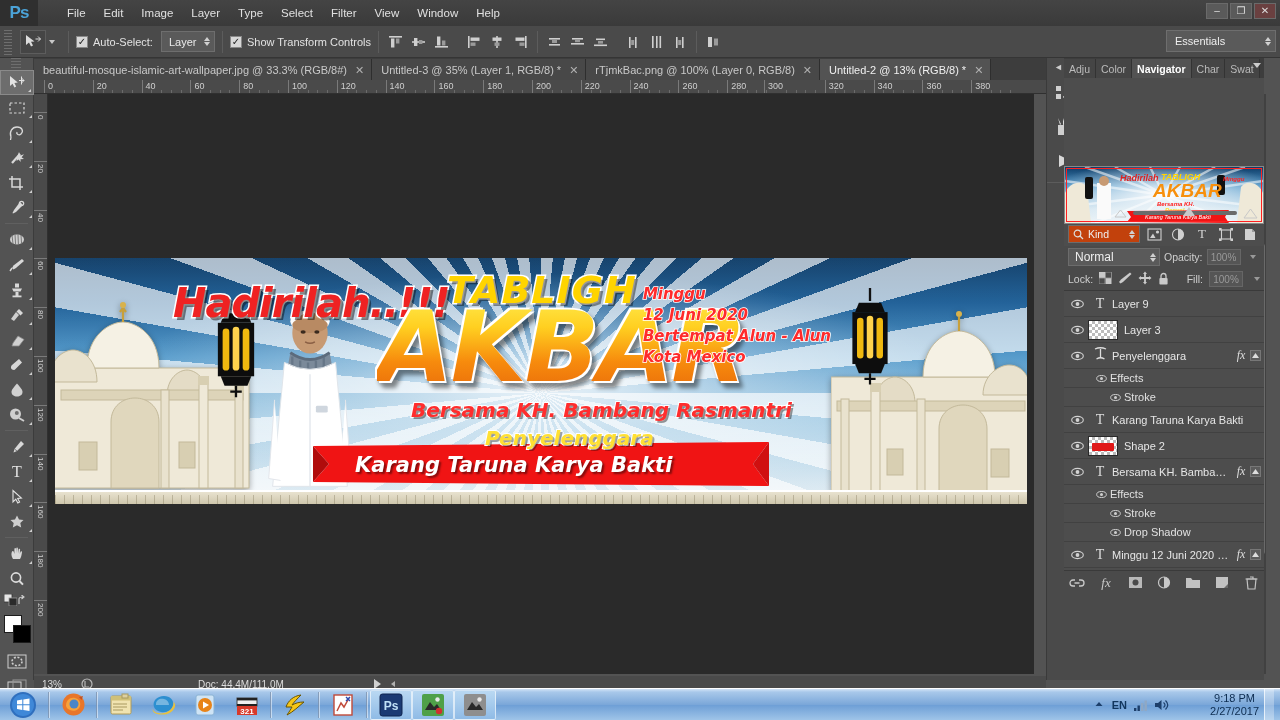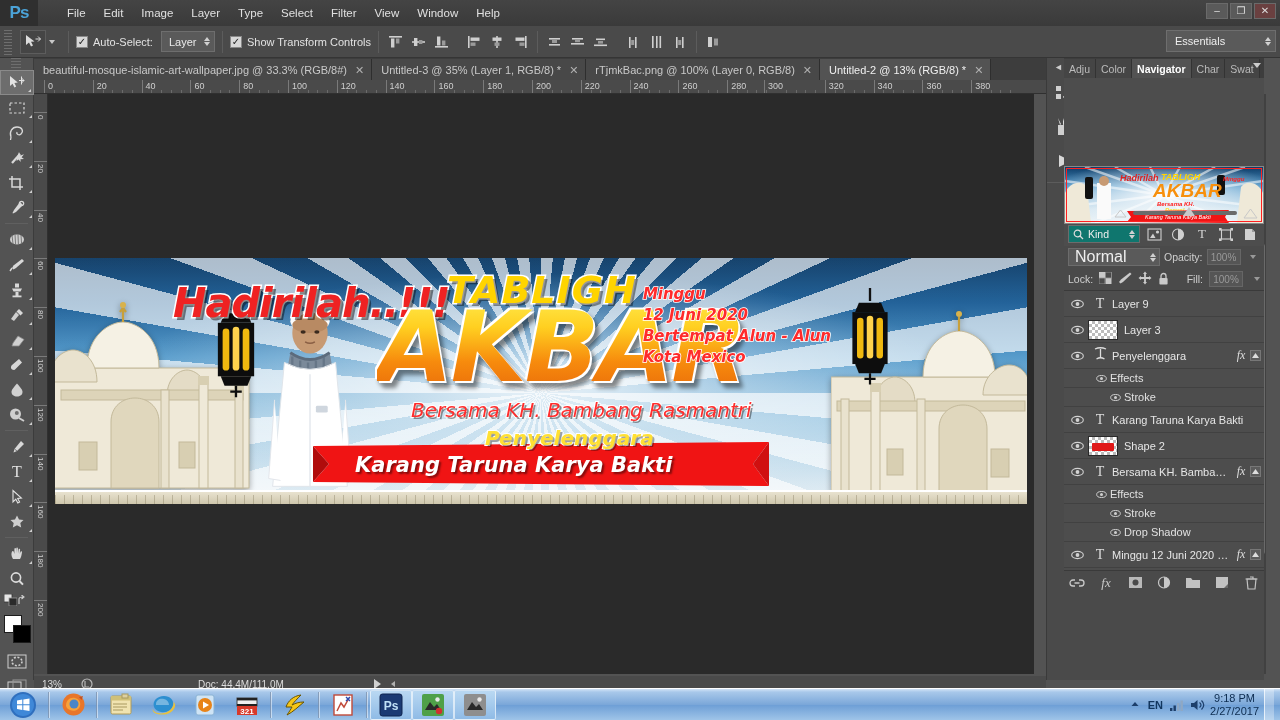--- a/index.html
+++ b/index.html
@@ -200,21 +200,21 @@
   }
   .akbar {
     left:322px; top:40px; font-size:98px; font-weight:bold; font-style:italic;
     font-family:"DejaVu Sans", sans-serif; letter-spacing:-2px; line-height:98px;
     background:linear-gradient(to bottom,#ffe94a 0%,#ffcf20 30%,#f78b0d 65%,#e8690a 100%);
     -webkit-background-clip:text; background-clip:text; color:transparent;
     filter:drop-shadow(2px 2px 0 #ffffff) drop-shadow(-2px -2px 0 #ffffff)
            drop-shadow(4px 5px 2px rgba(0,0,0,.45));
   }
   .bersama {
-    left:356px; top:140px; font-size:20px; font-weight:normal; font-style:italic;
+    left:356px; top:140px; font-size:20px; font-weight:bold; font-style:italic;
     font-family:"DejaVu Sans", sans-serif; color:#ff2d2d;
     -webkit-text-stroke:2px #ffffff; paint-order:stroke fill;
     text-shadow:2px 2px 0 rgba(0,0,0,.4);
   }
   .penyelenggara {
     left:430px; top:168px; font-size:20px; font-weight:bold; font-style:italic;
     font-family:"DejaVu Sans", sans-serif; color:#ffe033;
     -webkit-text-stroke:2px #ffffff; paint-order:stroke fill;
     text-shadow:2px 2px 0 rgba(0,0,0,.35);
   }
@@ -263,27 +263,27 @@
   .nav-knob { position:absolute; left:48%; top:-4px; width:0;height:0;
     border-left:6px solid transparent;border-right:6px solid transparent;border-bottom:9px solid #c9c9c9; }
 
   .layers-tabs { display:flex; height:20px; background:#3d3d3d; align-items:flex-end; position:relative;
     border-top:1px solid #3a3a3a; }
   .ltab { height:19px; padding:0 9px; font-size:10.5px; color:#bbb; display:flex; align-items:center;
     background:#454545; border-right:1px solid #333; }
   .ltab.active { background:#535353; color:#fff; font-weight:bold; }
 
   .lrow { display:flex; align-items:center; height:24px; padding:0 4px; gap:4px; background:#4d4d4d; }
-  .kind-box { display:flex; align-items:center; gap:4px; height:18px; background:#0f766e;
+  .kind-box { display:flex; align-items:center; gap:4px; height:18px; background:#c2410c;
     border:1px solid #6c6c6c; padding:0 4px; width:72px; font-size:10.5px; color:#eee; }
   .filt-ic { width:20px; height:18px; display:flex; align-items:center; justify-content:center; }
   .lrow2 { display:flex; align-items:center; height:22px; padding:0 4px; gap:4px; }
   .blend-box { width:92px; height:18px; background:#5a5a5a; border:1px solid #6c6c6c;
     display:flex; align-items:center; justify-content:space-between; padding:0 3px 0 6px;
-    font-size:16px; color:#eee; }
+    font-size:12px; color:#eee; }
   .lbl-s { font-size:10.5px; color:#cfcfcf; }
   .num-box { width:34px; height:16px; background:#555; border:1px solid #666; color:#999;
     font-size:10px; display:flex; align-items:center; justify-content:center; }
   .lock-row { display:flex; align-items:center; height:22px; padding:0 4px; gap:6px; }
 
   .layers-list { height:280px; overflow:hidden; background:#4d4d4d;
     border-top:1px solid #3a3a3a; position:relative; }
   .layer-item { display:flex; align-items:center; height:26px; border-bottom:1px solid #414141;
     padding-left:2px; }
   .layer-item.sub { height:19px; padding-left:26px; background:#4d4d4d; }
@@ -320,21 +320,21 @@
     width:46px; height:30px; display:flex; align-items:center; justify-content:center;
   }
   .tb-sep { width:2px; height:26px; background:rgba(255,255,255,.5);
     border-left:1px solid rgba(60,90,130,.5); margin:0 2px; }
   .tb-item { width:42px; height:30px; display:flex; align-items:center; justify-content:center; }
   .tb-item.run { background:linear-gradient(to bottom,#b9d8f2,#8fbbe6);
     border:1px solid rgba(255,255,255,.6); border-radius:2px; }
   .tray { position:absolute; right:0; top:0; height:32px; display:flex; align-items:center;
     gap:5px; padding-right:6px; }
   .tray-lang { font-size:11px; color:#12365e; font-weight:bold; }
-  .tray-time { font-size:11px; color:#0d2c50; text-align:center; line-height:13px; }
+  .tray-time { font-size:11px; color:#0d2c50; text-align:center; line-height:13px;margin-left:36px; }
   .tray-ic { width:16px; height:16px; display:flex; align-items:center; justify-content:center; }
   .show-desktop { width:10px; height:32px; background:rgba(255,255,255,.3);
     border-left:1px solid rgba(255,255,255,.7); }
 </style>
 </head>
 <body>
 
 <div class="app">
 
   <div class="menubar">

